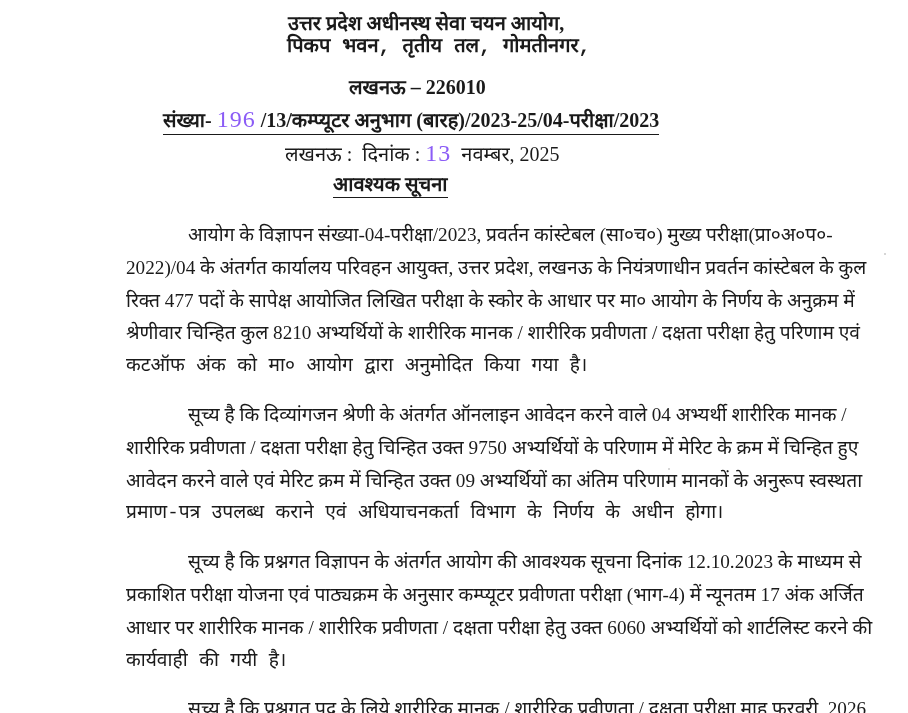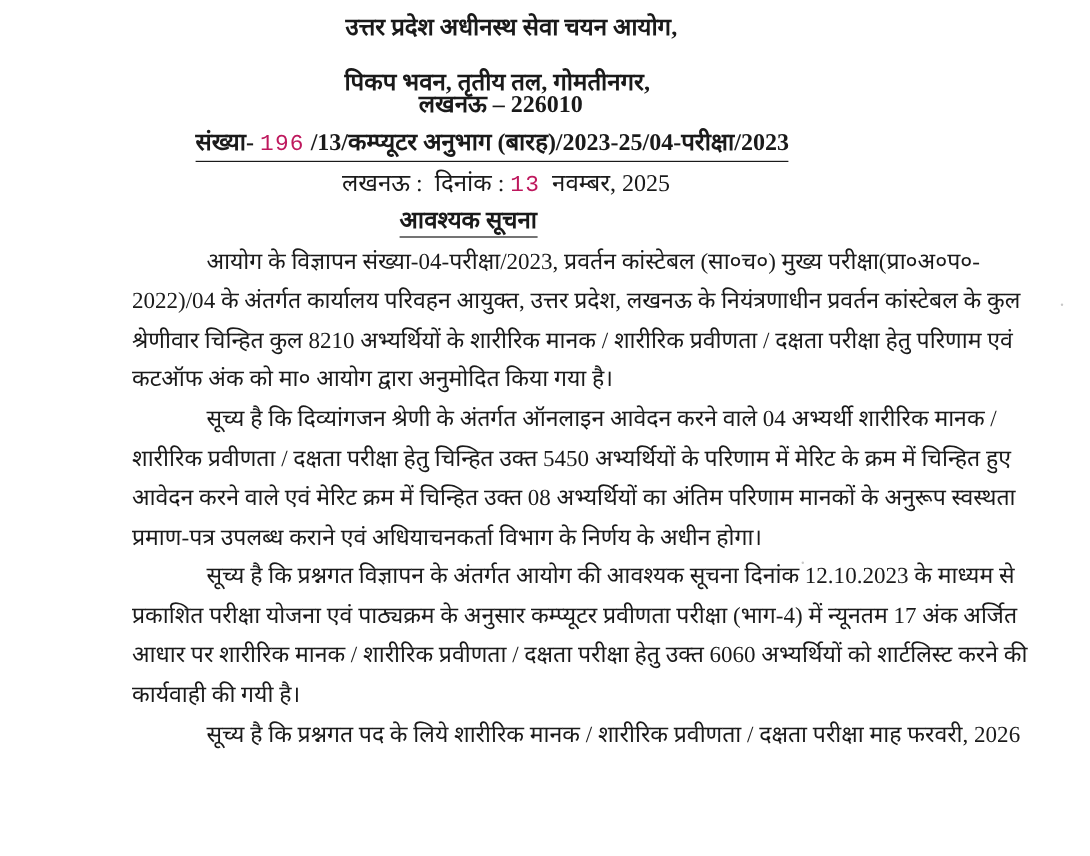--- a/index.html
+++ b/index.html
@@ -23,38 +23,38 @@
     height: 580px;
   }
   .hline {
     position: absolute;
     font-weight: bold;
     font-size: 20px;
     line-height: 26px;
     white-space: nowrap;
   }
   .h1 { left: 288px; top: 10px; }
-  .h2 { left: 287px; top: 56px; }
+  .h2 { left: 287px; top: 34px; font-family: Liberation Mono, monospace; }
   .h3 { left: 349px; top: 74px; text-align: right; }
   .ref {
     position: absolute;
     left: 163px;
     top: 106px;
     font-weight: bold;
     font-size: 20px;
     line-height: 26px;
     white-space: nowrap;
     border-bottom: 1.5px solid #1a1a1a;
     padding-bottom: 1px;
   }
   .hand {
-    color: #be185d;
-    font-family: Liberation Mono, monospace;
+    color: #8b5cf6;
+    font-family: Liberation Serif, serif;
     font-weight: normal;
-    font-size: 19px;
+    font-size: 24px;
     letter-spacing: 1px;
   }
   .dateline {
     position: absolute;
     left: 285px;
     top: 140px;
     font-size: 20px;
     line-height: 26px;
     white-space: nowrap;
   }
@@ -71,34 +71,35 @@
   }
   .body {
     position: absolute;
     left: 48px;
     top: 203px;
     width: 752px;
     font-size: 19.2px;
     line-height: 32.8px;
   }
   .para {
-    margin: 0;
+    margin: 16px;
     text-align: justify;
     text-align-last: left;
     text-indent: 62px;
   }
   .line {
     display: block;
     text-align: justify;
     text-align-last: justify;
     white-space: nowrap;
     overflow: visible;
   }
   .line.last {
     text-align-last: left;
+    font-family: Liberation Mono, monospace;
   }
   .line.first {
     padding-left: 62px;
   }
   .speck {
     position: absolute;
     width: 2px;
     height: 2px;
     background: #c8c8c8;
     border-radius: 1px;
@@ -120,27 +121,28 @@
   <div class="dateline">
     <span style="white-space:pre">लखनऊ :  दिनांक : </span><span class="hand">13</span><span style="white-space:pre">  नवम्बर, 2025</span>
   </div>
 
   <div class="title">आवश्यक सूचना</div>
 
   <div class="body">
     <div class="para">
       <span class="line first">आयोग के विज्ञापन संख्या-04-परीक्षा/2023, प्रवर्तन कांस्टेबल (सा०च०) मुख्य परीक्षा(प्रा०अ०प०-</span>
       <span class="line">2022)/04 के अंतर्गत कार्यालय परिवहन आयुक्त, उत्तर प्रदेश, लखनऊ के नियंत्रणाधीन प्रवर्तन कांस्टेबल के कुल</span>
+      <span class="line">रिक्त 477 पदों के सापेक्ष आयोजित लिखित परीक्षा के स्कोर के आधार पर मा० आयोग के निर्णय के अनुक्रम में</span>
       <span class="line">श्रेणीवार चिन्हित कुल 8210 अभ्यर्थियों के शारीरिक मानक / शारीरिक प्रवीणता / दक्षता परीक्षा हेतु परिणाम एवं</span>
       <span class="line last">कटऑफ अंक को मा० आयोग द्वारा अनुमोदित किया गया है।</span>
     </div>
     <div class="para">
       <span class="line first">सूच्य है कि दिव्यांगजन श्रेणी के अंतर्गत ऑनलाइन आवेदन करने वाले 04 अभ्यर्थी शारीरिक मानक /</span>
-      <span class="line">शारीरिक प्रवीणता / दक्षता परीक्षा हेतु चिन्हित उक्त 5450 अभ्यर्थियों के परिणाम में मेरिट के क्रम में चिन्हित हुए</span>
-      <span class="line">आवेदन करने वाले एवं मेरिट क्रम में चिन्हित उक्त 08 अभ्यर्थियों का अंतिम परिणाम मानकों के अनुरूप स्वस्थता</span>
+      <span class="line">शारीरिक प्रवीणता / दक्षता परीक्षा हेतु चिन्हित उक्त 9750 अभ्यर्थियों के परिणाम में मेरिट के क्रम में चिन्हित हुए</span>
+      <span class="line">आवेदन करने वाले एवं मेरिट क्रम में चिन्हित उक्त 09 अभ्यर्थियों का अंतिम परिणाम मानकों के अनुरूप स्वस्थता</span>
       <span class="line last">प्रमाण-पत्र उपलब्ध कराने एवं अधियाचनकर्ता विभाग के निर्णय के अधीन होगा।</span>
     </div>
     <div class="para">
       <span class="line first">सूच्य है कि प्रश्नगत विज्ञापन के अंतर्गत आयोग की आवश्यक सूचना दिनांक 12.10.2023 के माध्यम से</span>
       <span class="line">प्रकाशित परीक्षा योजना एवं पाठ्यक्रम के अनुसार कम्प्यूटर प्रवीणता परीक्षा (भाग-4) में न्यूनतम 17 अंक अर्जित</span>
       <span class="line">आधार पर शारीरिक मानक / शारीरिक प्रवीणता / दक्षता परीक्षा हेतु उक्त 6060 अभ्यर्थियों को शार्टलिस्ट करने की</span>
       <span class="line last">कार्यवाही की गयी है।</span>
     </div>
     <div class="para">
       <span class="line first">सूच्य है कि प्रश्नगत पद के लिये शारीरिक मानक / शारीरिक प्रवीणता / दक्षता परीक्षा माह फरवरी, 2026</span>

